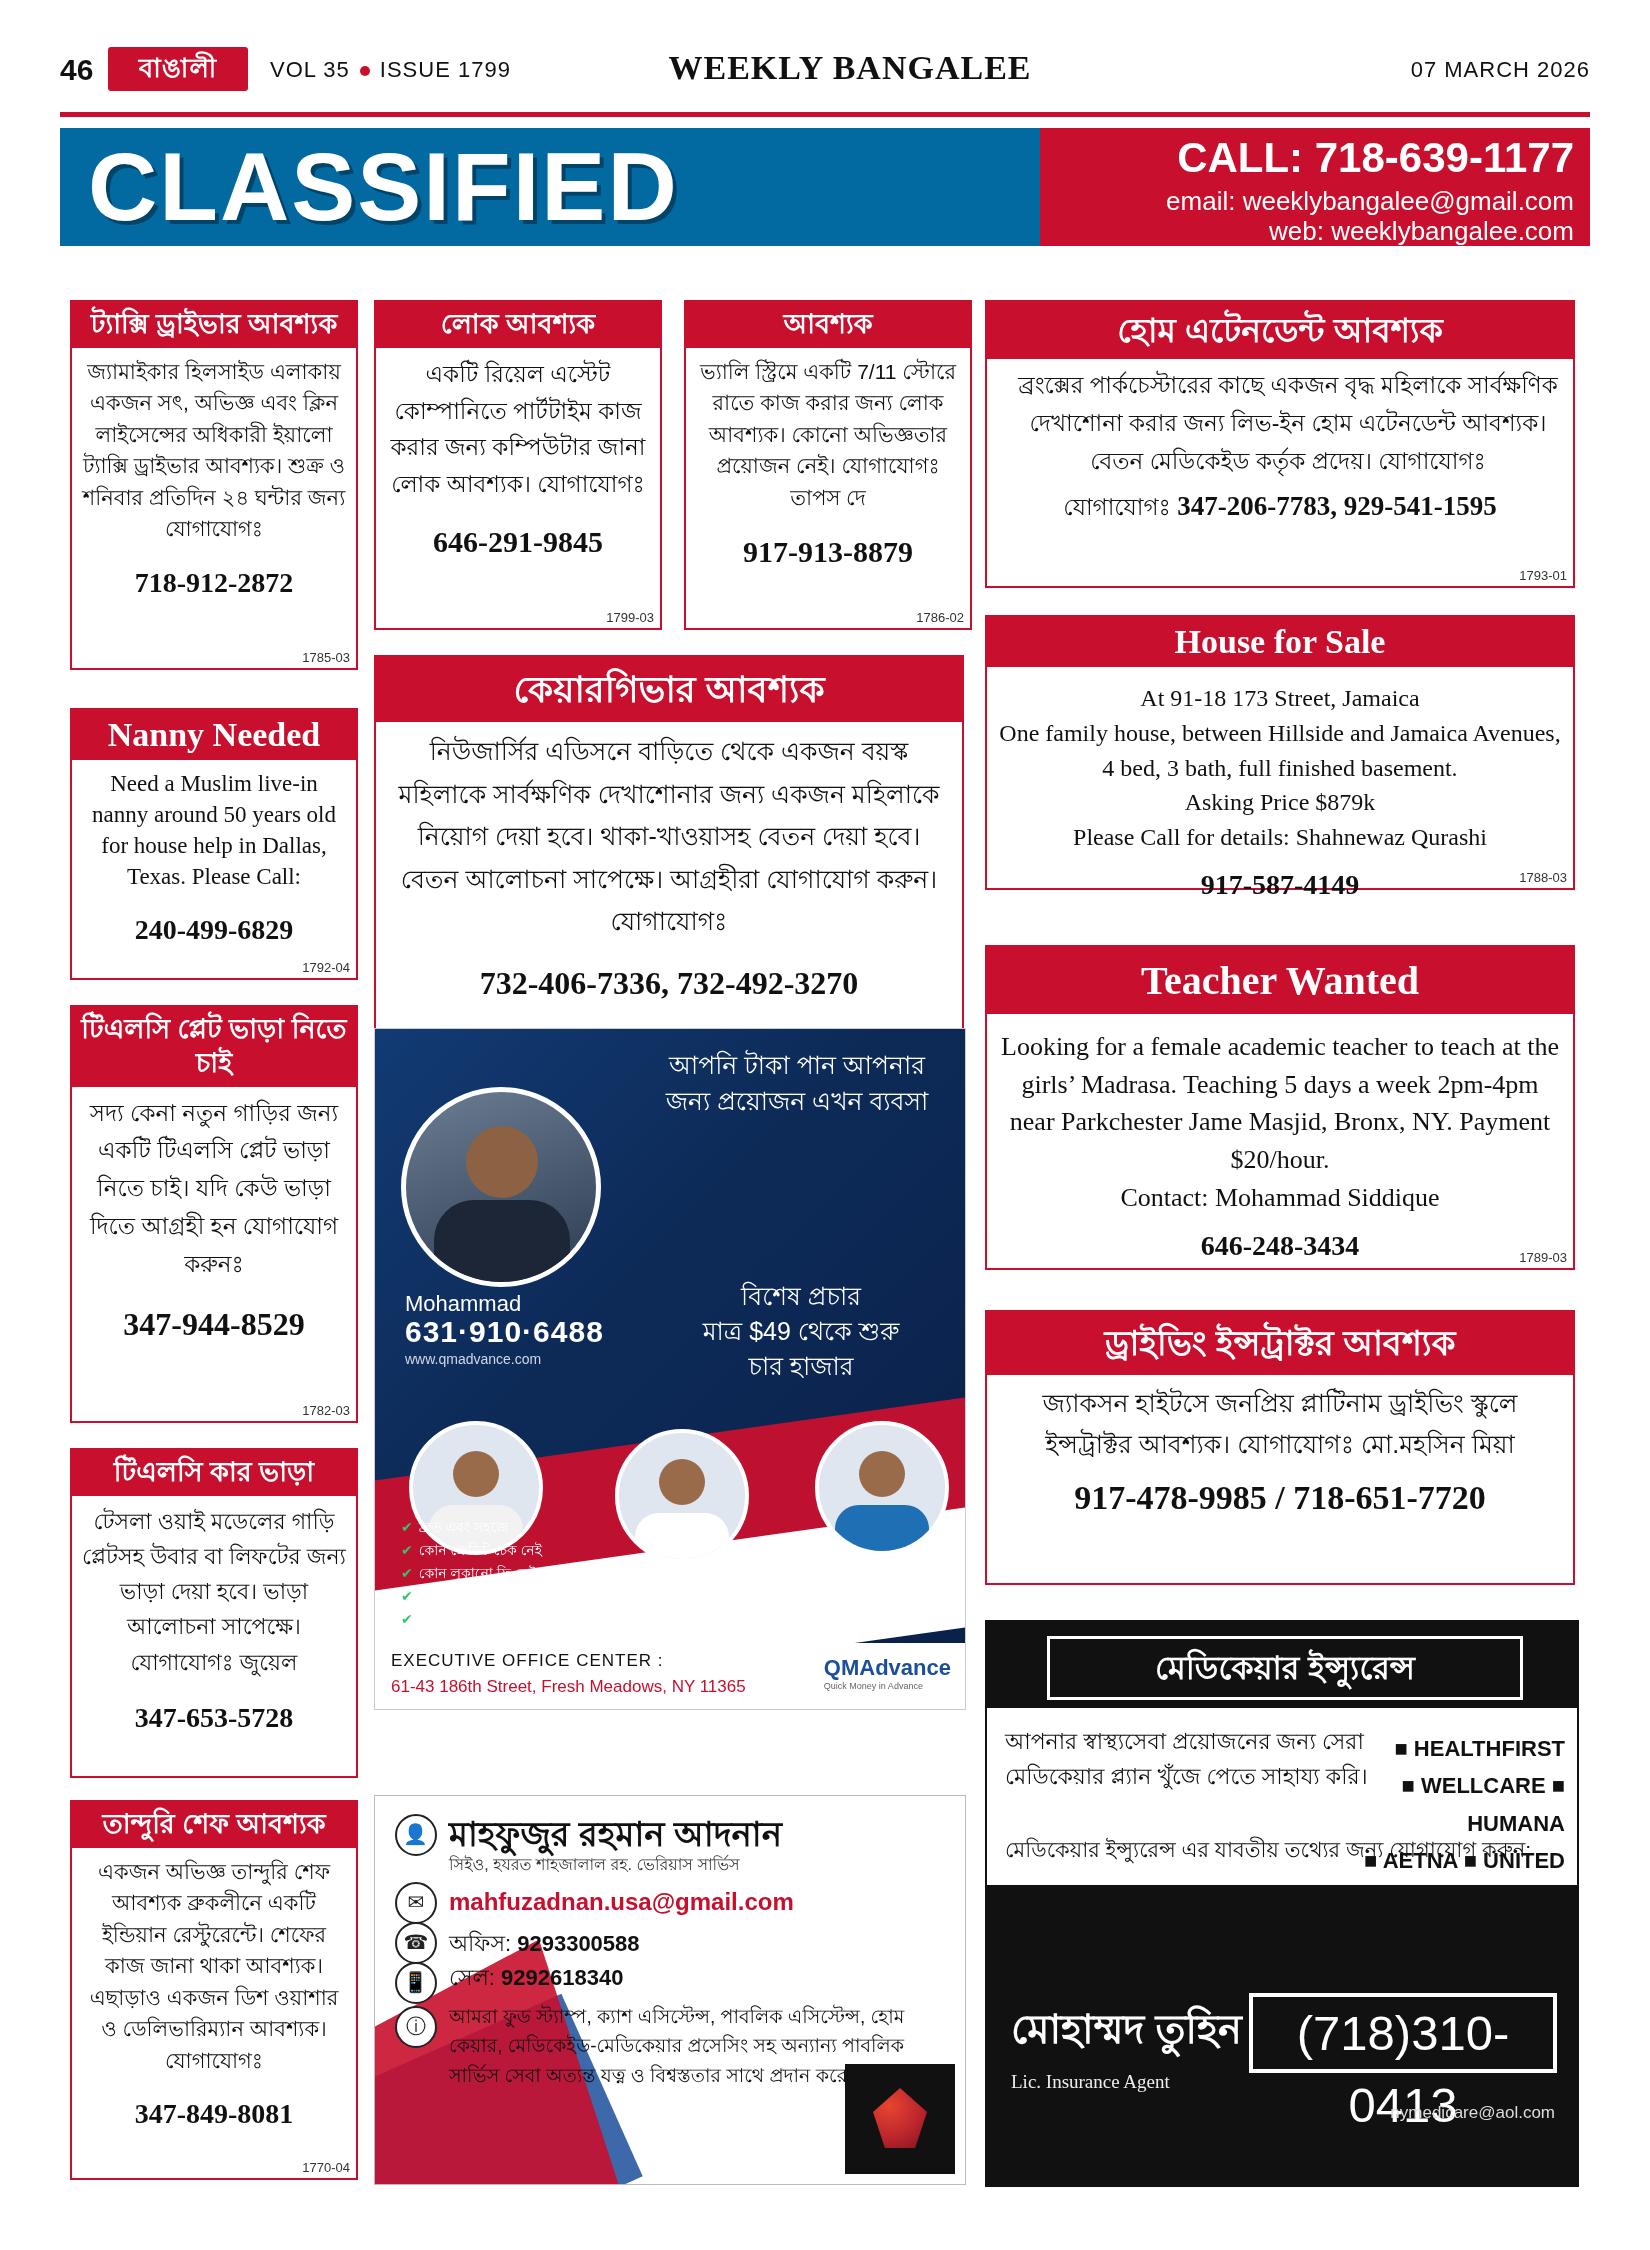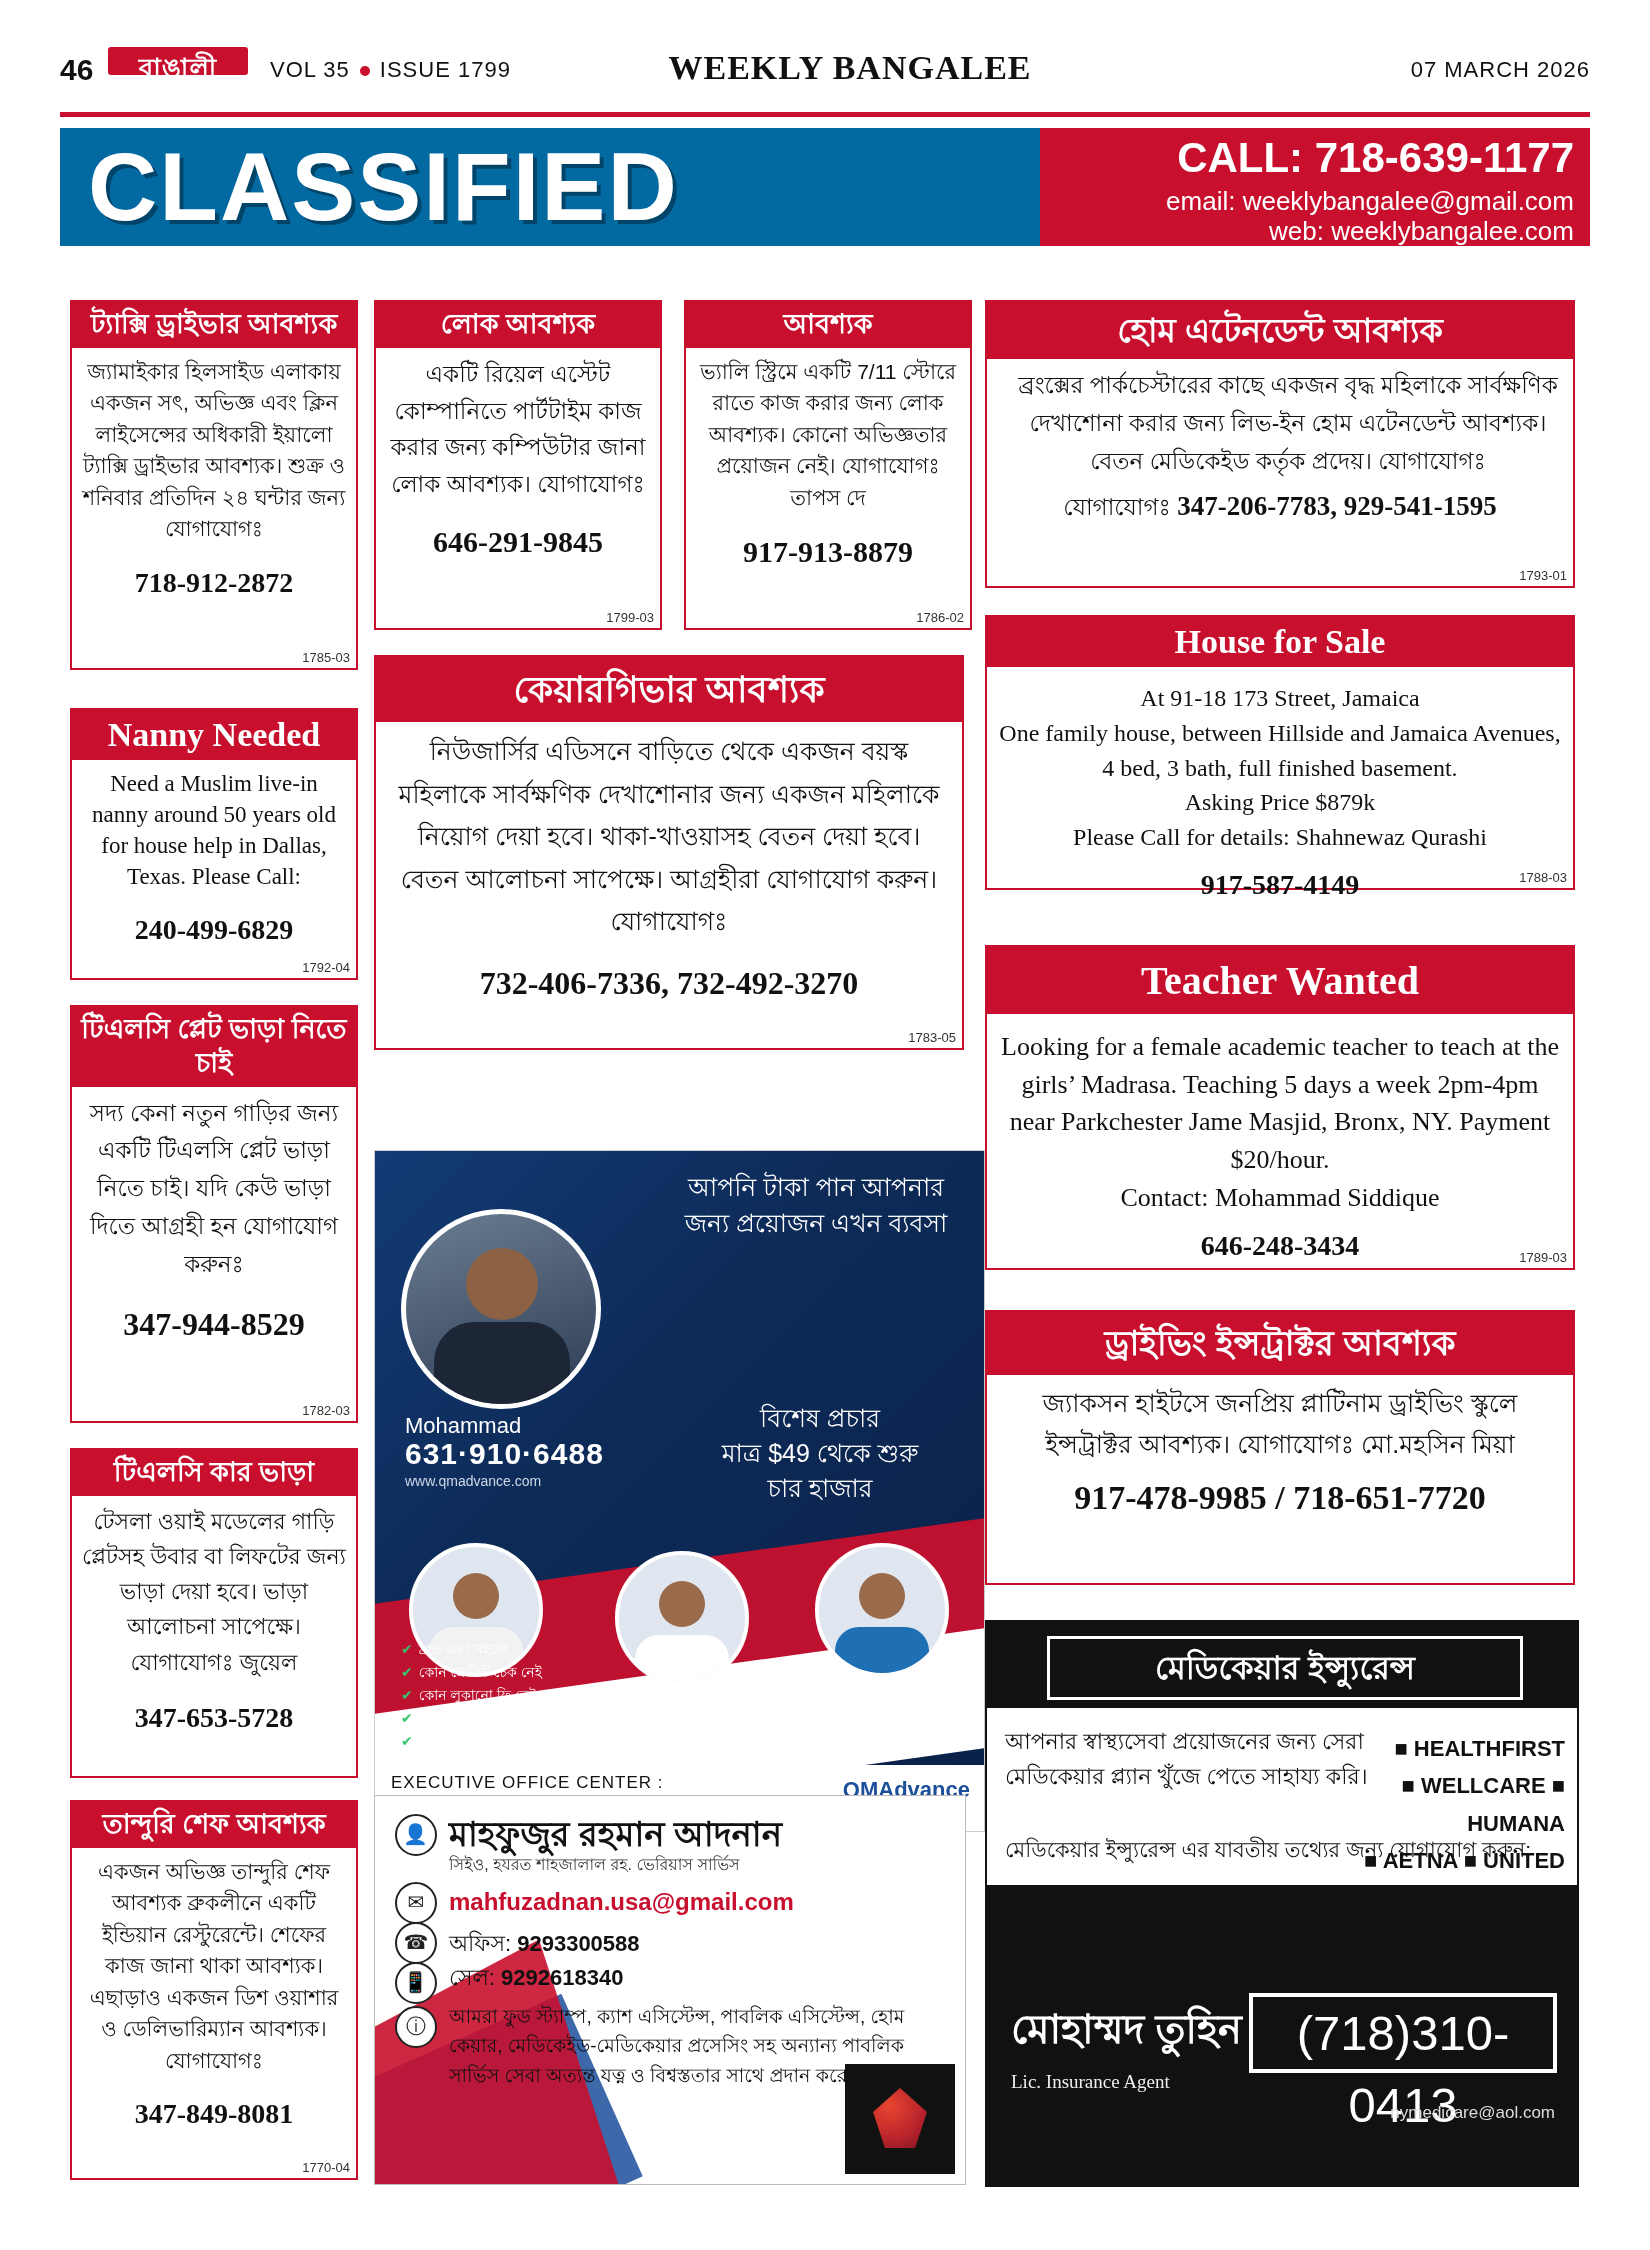--- a/index.html
+++ b/index.html
@@ -8,21 +8,21 @@
     font-family:"Liberation Serif", serif;
     color:#111;
     position:relative;
     overflow:hidden;
   }
   .page{position:relative;width:1650px;height:2250px;}
 
   
   .masthead{position:absolute;left:60px;top:45px;width:1530px;height:56px;}
   .pg-num{position:absolute;left:0;top:8px;font-size:30px;font-weight:bold;font-family:"Liberation Sans",sans-serif;}
-  .logo-box{position:absolute;left:48px;top:2px;width:140px;height:28px;background:#c8102e;border-radius:3px;
+  .logo-box{position:absolute;left:48px;top:2px;width:140px;height:44px;background:#c8102e;border-radius:3px;
     color:#fff;font-size:26px;font-weight:bold;text-align:center;line-height:44px;letter-spacing:1px;overflow:hidden;}
   .vol{position:absolute;left:210px;top:12px;font-size:22px;font-family:"Liberation Sans",sans-serif;letter-spacing:1px;}
   .dot{display:inline-block;width:10px;height:10px;background:#c8102e;border-radius:50%;margin:0 10px;vertical-align:middle;}
   .wb-title{position:absolute;left:600px;top:4px;width:380px;text-align:center;font-size:34px;font-weight:bold;letter-spacing:1px;}
   .date{position:absolute;right:0;top:12px;font-size:22px;font-family:"Liberation Sans",sans-serif;letter-spacing:1px;}
   .rule{position:absolute;left:60px;top:112px;width:1530px;height:5px;background:#c8102e;}
 
   
   .banner{position:absolute;left:60px;top:128px;width:1530px;height:118px;}
   .banner-left{position:absolute;left:0;top:0;width:980px;height:118px;background:#0369a1;}
@@ -42,21 +42,21 @@
   .ad-head.bn{font-size:27px;line-height:1.25;padding:6px 4px;}
   .ad-head.en{font-family:"Liberation Serif",serif;font-size:34px;padding:6px 4px;}
   .ad-body{padding:8px 10px;text-align:center;box-sizing:border-box;}
   .bn{font-family:"Liberation Sans",sans-serif;}
   .body-bn{font-size:21px;line-height:1.5;}
   .body-en{font-size:23px;line-height:1.35;}
   .phone{font-weight:bold;font-size:28px;margin-top:6px;font-family:"Liberation Serif",serif;}
   .refno{position:absolute;right:6px;bottom:3px;font-size:13px;color:#333;font-family:"Liberation Sans",sans-serif;}
 
   
-  .qm{position:absolute;left:374px;top:1150px;width:590px;height:680px;border:1px solid #ccc;overflow:hidden;background:#404040;padding-left:19px;}
+  .qm{position:absolute;left:374px;top:1028px;width:590px;height:680px;border:1px solid #ccc;overflow:hidden;background:#404040;}
   .qm-bg{position:absolute;inset:0;background:
      linear-gradient(135deg,#123b74 0%,#0d2a57 40%,#0a2048 100%);}
   .qm-red{position:absolute;left:0;bottom:150px;width:100%;height:120px;background:#c8102e;transform:skewY(-8deg);opacity:.95;}
   .qm-white{position:absolute;left:0;bottom:40px;width:100%;height:120px;background:#fff;transform:skewY(-8deg);}
   .qm-top-text{position:absolute;right:18px;top:18px;width:300px;text-align:center;color:#fff;
      font-family:"Liberation Sans",sans-serif;font-size:25px;line-height:1.45;}
   .qm-portrait{position:absolute;left:26px;top:58px;width:190px;height:190px;border-radius:50%;
      border:5px solid #fff;background:linear-gradient(160deg,#6b7d93,#2c3b52);overflow:hidden;}
   .qm-portrait .face{position:absolute;left:60px;top:34px;width:72px;height:72px;border-radius:50%;background:#8d6244;}
   .qm-portrait .body{position:absolute;left:28px;top:108px;width:136px;height:90px;border-radius:40px 40px 0 0;background:#1c2636;}

